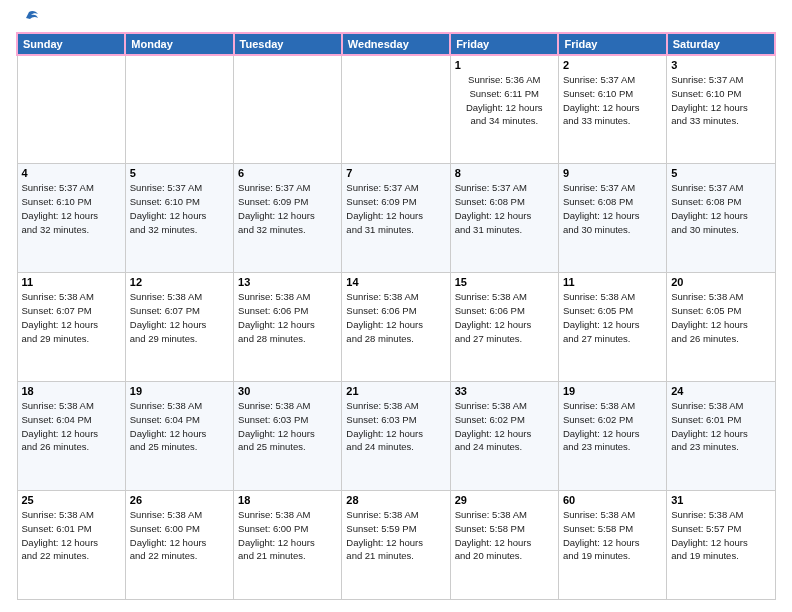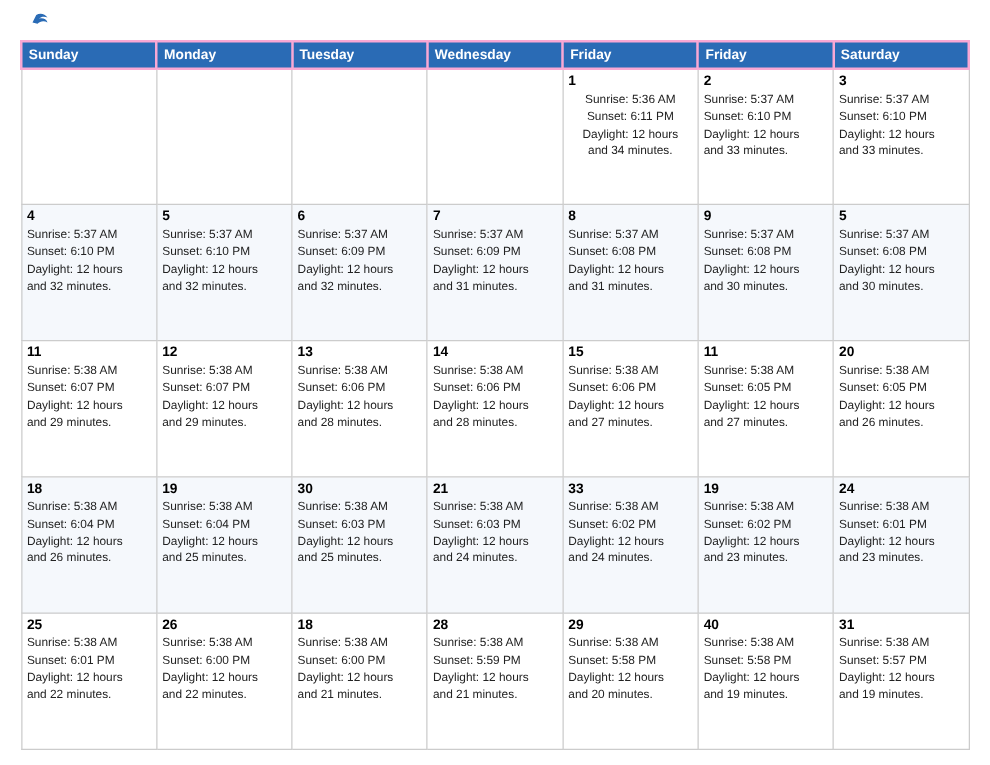--- a/index.html
+++ b/index.html
@@ -326,21 +326,21 @@
 and 21 minutes.</div>
           </td>
           <td>
             <span class="day-num">29</span>
             <div class="day-info" style="white-space: pre-line;">Sunrise: 5:38 AM
 Sunset: 5:58 PM
 Daylight: 12 hours
 and 20 minutes.</div>
           </td>
           <td>
-            <span class="day-num">40</span>
+            <span class="day-num">60</span>
             <div class="day-info" style="white-space: pre-line;">Sunrise: 5:38 AM
 Sunset: 5:58 PM
 Daylight: 12 hours
 and 19 minutes.</div>
           </td>
           <td>
             <span class="day-num">31</span>
             <div class="day-info" style="white-space: pre-line;">Sunrise: 5:38 AM
 Sunset: 5:57 PM
 Daylight: 12 hours

